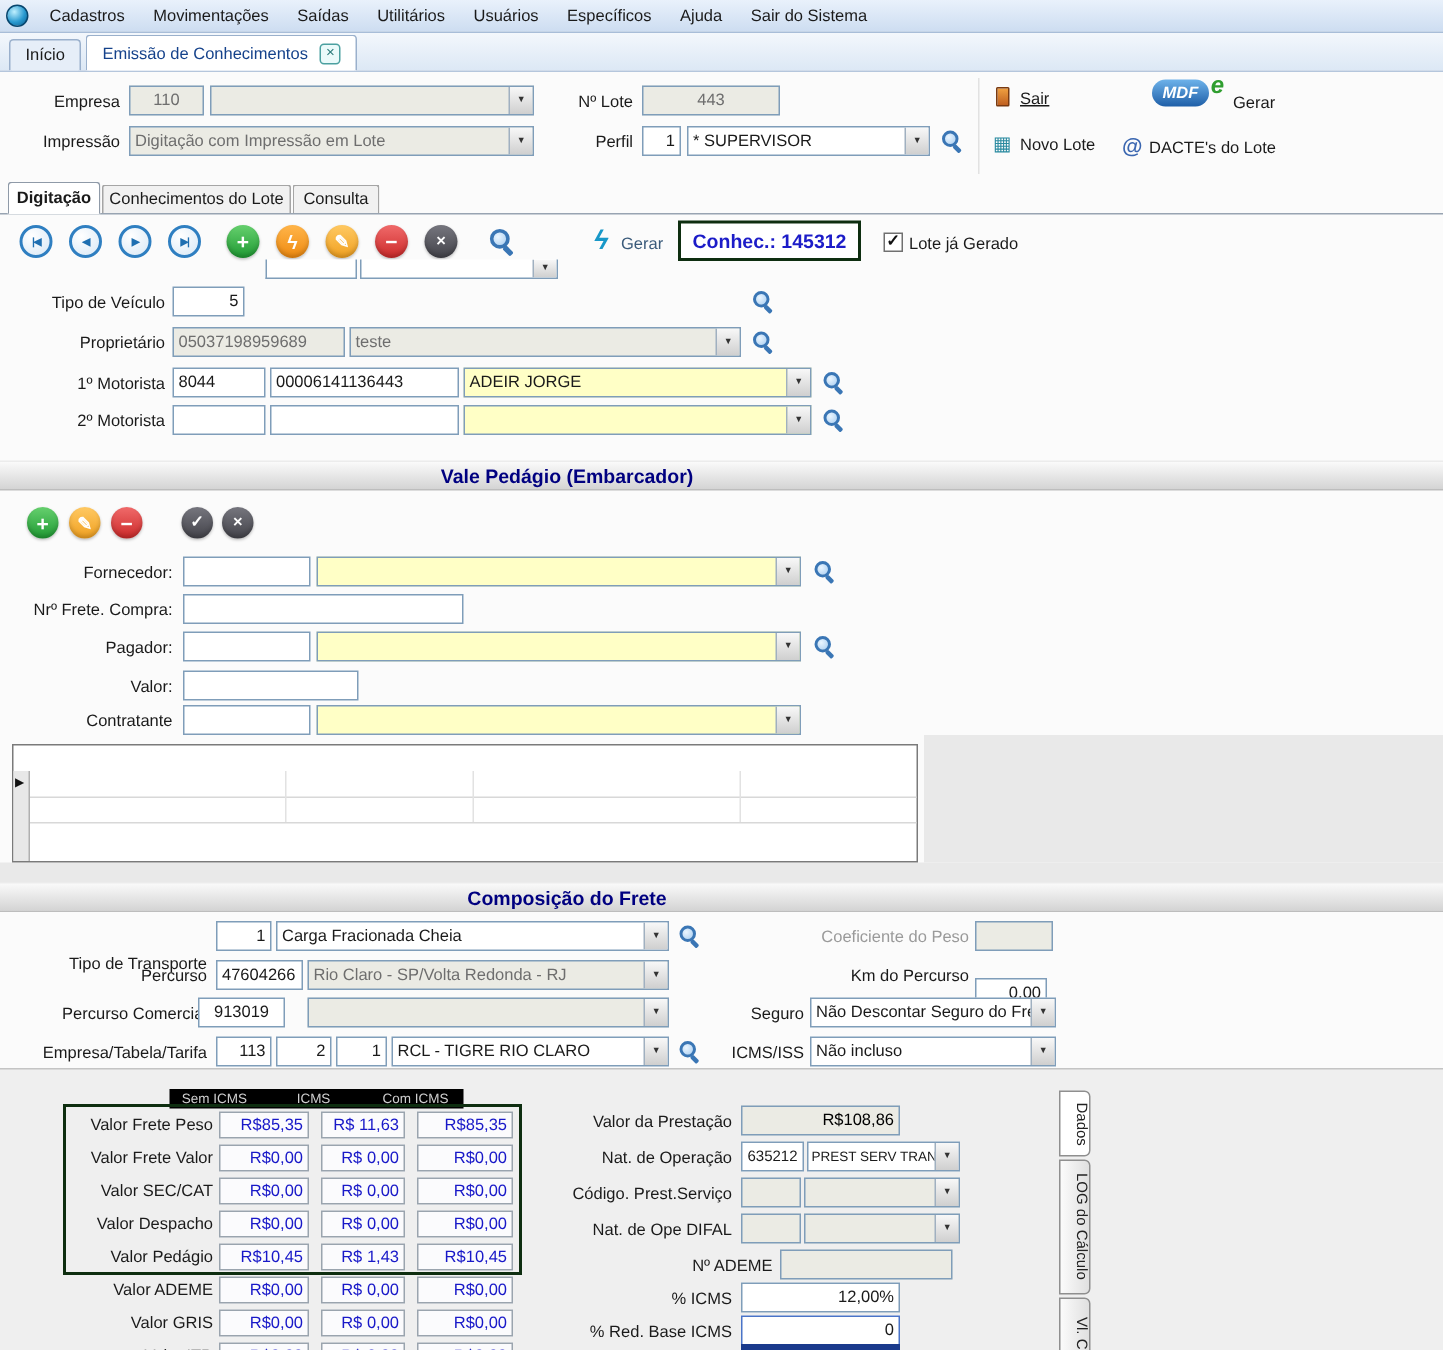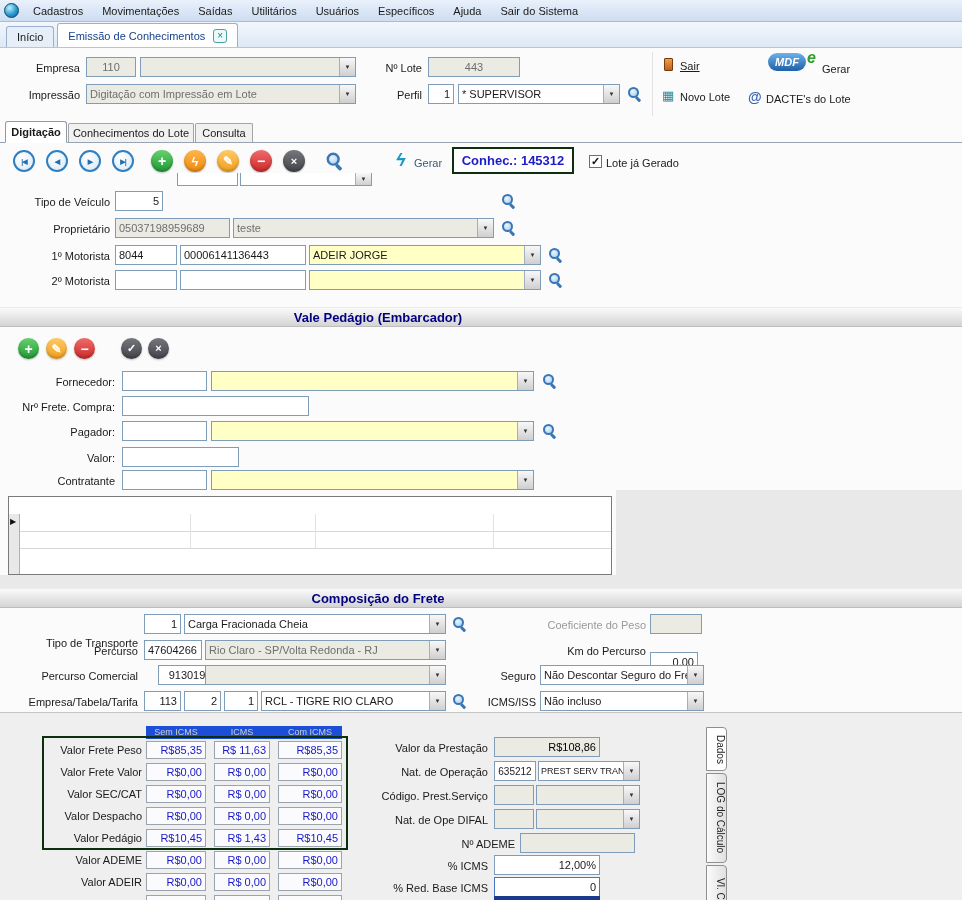--- a/index.html
+++ b/index.html
@@ -95,21 +95,21 @@
   .ghead { display:flex; height:17px; }
   .gh { border-right:1px solid #9a9a9a; border-bottom:1px solid #9a9a9a;
         background:linear-gradient(#fefefe,#dedede); font-size:11px; padding:1px 0 0 4px; overflow:hidden; white-space:nowrap; }
   .gsel { position:absolute; left:0; top:17px; bottom:0; width:11px; background:#e8e8e8; border-right:1px solid #b0b0b0; }
   .gsel .arr { position:absolute; left:1px; top:3px; font-size:8px; color:#111; }
   .gline { position:absolute; border-bottom:1px solid #d8d8d8; height:0; }
   .gvert { position:absolute; border-left:1px solid #e2e2e2; width:0; }
 
   
   .vtable { position:absolute; left:44px; top:726px; width:300px; }
-  .vhead { position:relative; margin-left:102px; width:196px; height:13px; background:#1d4ed8;text-decoration:underline; }
+  .vhead { position:relative; margin-left:69px; width:196px; height:13px; background:#000000;text-decoration:underline; }
   .vh { position:absolute; top:1px; text-align:center; color:#cfcfcf; font-size:9px; }
   .vrow { display:flex; align-items:center; height:22px; }
   .vlabel { width:100px; text-align:right; font-size:11px; padding-right:2px; white-space:nowrap; }
   .vcell { height:18px; line-height:16px; border:1px solid #9aa4ae; background:#fbfbfd; color:#1818c8;
            font-weight:normal; font-size:11px; text-align:right; padding-right:3px; }
   .c1 { width:60px; margin-left:2px; } .c2 { width:56px; margin-left:8px; } .c3 { width:64px; margin-left:8px; }
   .greenbox { position:absolute; border:2px solid #0e2e10; pointer-events:none; }
 
   
   .vstab { position:absolute; left:0; width:21px; background:linear-gradient(90deg,#fbfbfb,#e0e0e0);
@@ -312,21 +312,21 @@
   <span class="lbl" style="left:8px;top:644px;width:130px">Percurso</span>
   <div class="tbox" style="left:144px;top:640px;width:58px">47604266</div>
   <div class="combo dis" style="left:205px;top:640px;width:241px">
     <span class="txt">Rio Claro - SP/Volta Redonda - RJ</span>
       <span class="btn">▼</span>
   </div>
   <span class="lbl" style="left:538px;top:644px;width:108px">Km do Percurso</span>
   <div class="tbox right" style="left:650px;top:652px;width:48px">0,00</div>
 
   <span class="lbl" style="left:8px;top:669px;width:130px">Percurso Comercial</span>
-  <div class="tbox center" style="left:158px;top:665px;width:58px">913019</div>
+  <div class="tbox center" style="left:132px;top:665px;width:58px">913019</div>
   <div class="combo dis" style="left:205px;top:665px;width:241px">
     <span class="txt"></span>
       <span class="btn">▼</span>
   </div>
   <span class="lbl" style="left:468px;top:669px;width:68px">Seguro</span>
   <div class="combo" style="left:540px;top:665px;width:164px">
     <span class="txt">Não Descontar Seguro do Frete P</span>
       <span class="btn">▼</span>
   </div>
 
@@ -383,21 +383,21 @@
       <span class="vcell c2">R$ 1,43</span>
       <span class="vcell c3">R$10,45</span>
     </div>
     <div class="vrow">
       <span class="vlabel">Valor ADEME</span>
       <span class="vcell c1">R$0,00</span>
       <span class="vcell c2">R$ 0,00</span>
       <span class="vcell c3">R$0,00</span>
     </div>
     <div class="vrow">
-      <span class="vlabel">Valor ADEIR</span>
+      <span class="vlabel">Valor GRIS</span>
       <span class="vcell c1">R$0,00</span>
       <span class="vcell c2">R$ 0,00</span>
       <span class="vcell c3">R$0,00</span>
     </div>
     <div class="vrow">
       <span class="vlabel">Valor ITR</span>
       <span class="vcell c1">R$0,00</span>
       <span class="vcell c2">R$ 0,00</span>
       <span class="vcell c3">R$0,00</span>
     </div>

